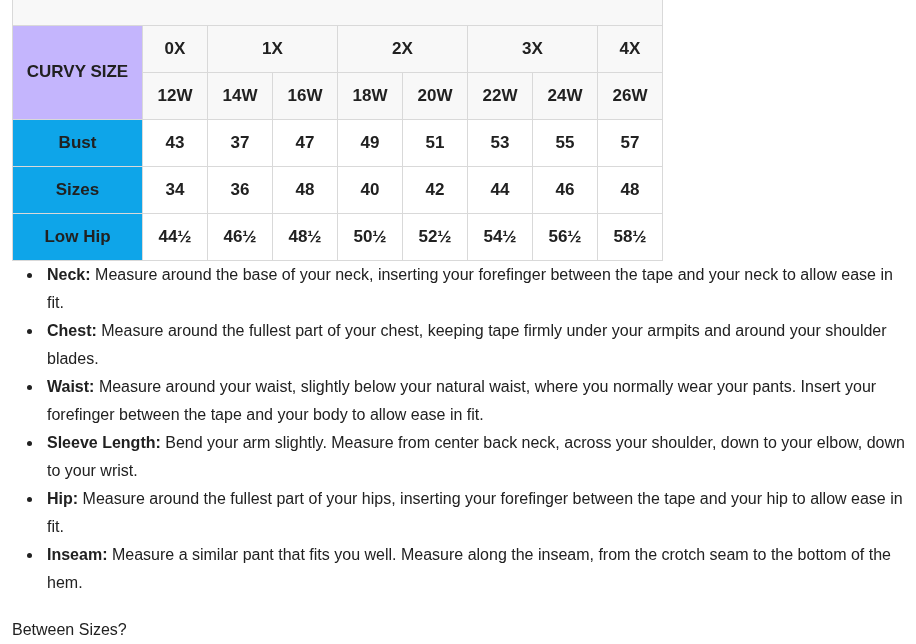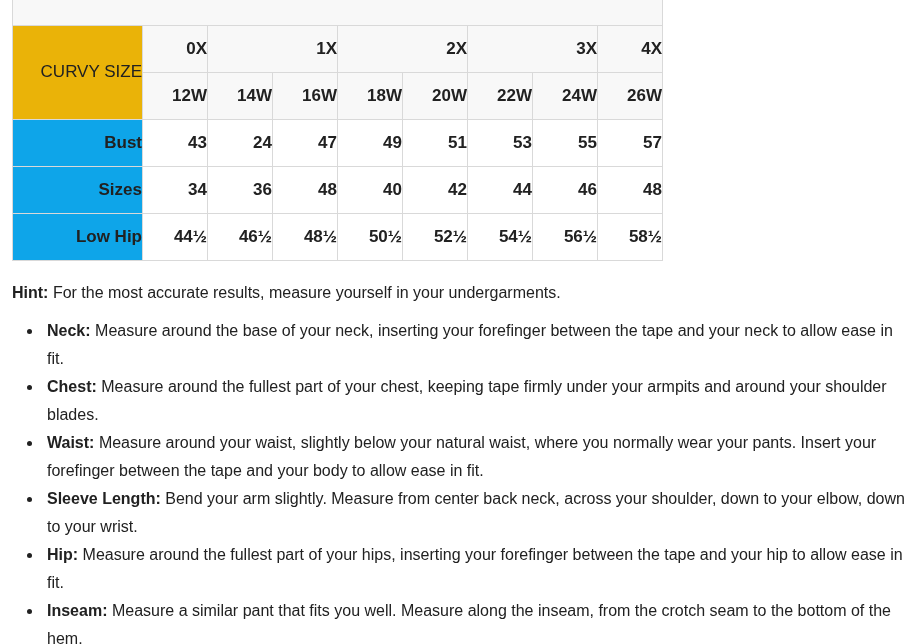--- a/index.html
+++ b/index.html
@@ -16,34 +16,34 @@
   .page { padding: 0 10px 0 12px; }
 
   
   table.size-chart {
     border-collapse: collapse;
     table-layout: fixed;
     margin: 0;
   }
   table.size-chart td, table.size-chart th {
     border: 1px solid #d9d9d9;
-    text-align: right;
+    text-align: center;
     vertical-align: middle;
     font-size: 17px;
     padding: 0;
   }
   tr.cut-row td {
     border-top: none;
     height: 25px;
     background: #f8f8f8;
   }
   .corner-cell {
     width: 130px;
-    background: #eab308;
-    font-weight: normal;
+    background: #c4b5fd;
+    font-weight: bold;
   }
   .group-cell, .size-cell {
     background: #f8f8f8;
     font-weight: bold;
     height: 47px;
   }
   .size-col { width: 65px; }
   .row-label-cell {
     background: #0ea5e9;
     font-weight: bold;
@@ -116,21 +116,21 @@
         <td class="size-cell">16W</td>
         <td class="size-cell">18W</td>
         <td class="size-cell">20W</td>
         <td class="size-cell">22W</td>
         <td class="size-cell">24W</td>
         <td class="size-cell">26W</td>
       </tr>
       <tr>
         <td class="row-label-cell">Bust</td>
         <td class="value-cell">43</td>
-        <td class="value-cell">24</td>
+        <td class="value-cell">37</td>
         <td class="value-cell">47</td>
         <td class="value-cell">49</td>
         <td class="value-cell">51</td>
         <td class="value-cell">53</td>
         <td class="value-cell">55</td>
         <td class="value-cell">57</td>
       </tr>
       <tr>
         <td class="row-label-cell">Sizes</td>
         <td class="value-cell">34</td>
@@ -149,25 +149,25 @@
         <td class="value-cell">48½</td>
         <td class="value-cell">50½</td>
         <td class="value-cell">52½</td>
         <td class="value-cell">54½</td>
         <td class="value-cell">56½</td>
         <td class="value-cell">58½</td>
       </tr>
     </tbody>
   </table>
 
-  <p class="hint-para"><span class="bold-label">Hint:</span><span>For the most accurate results, measure yourself in your undergarments.</span></p>
 
   <ul class="tips-list">
     <li><span class="bold-label">Neck:</span><span>Measure around the base of your neck, inserting your forefinger between the tape and your neck to allow ease in fit.</span></li>
     <li><span class="bold-label">Chest:</span><span>Measure around the fullest part of your chest, keeping tape firmly under your armpits and around your shoulder blades.</span></li>
     <li><span class="bold-label">Waist:</span><span>Measure around your waist, slightly below your natural waist, where you normally wear your pants. Insert your forefinger between the tape and your body to allow ease in fit.</span></li>
     <li><span class="bold-label">Sleeve Length:</span><span>Bend your arm slightly. Measure from center back neck, across your shoulder, down to your elbow, down to your wrist.</span></li>
     <li><span class="bold-label">Hip:</span><span>Measure around the fullest part of your hips, inserting your forefinger between the tape and your hip to allow ease in fit.</span></li>
     <li><span class="bold-label">Inseam:</span><span>Measure a similar pant that fits you well. Measure along the inseam, from the crotch seam to the bottom of the hem.</span></li>
   </ul>
 
+  <p class="between-heading">Between Sizes?</p>
 
 </div>
 
 </body></html>

